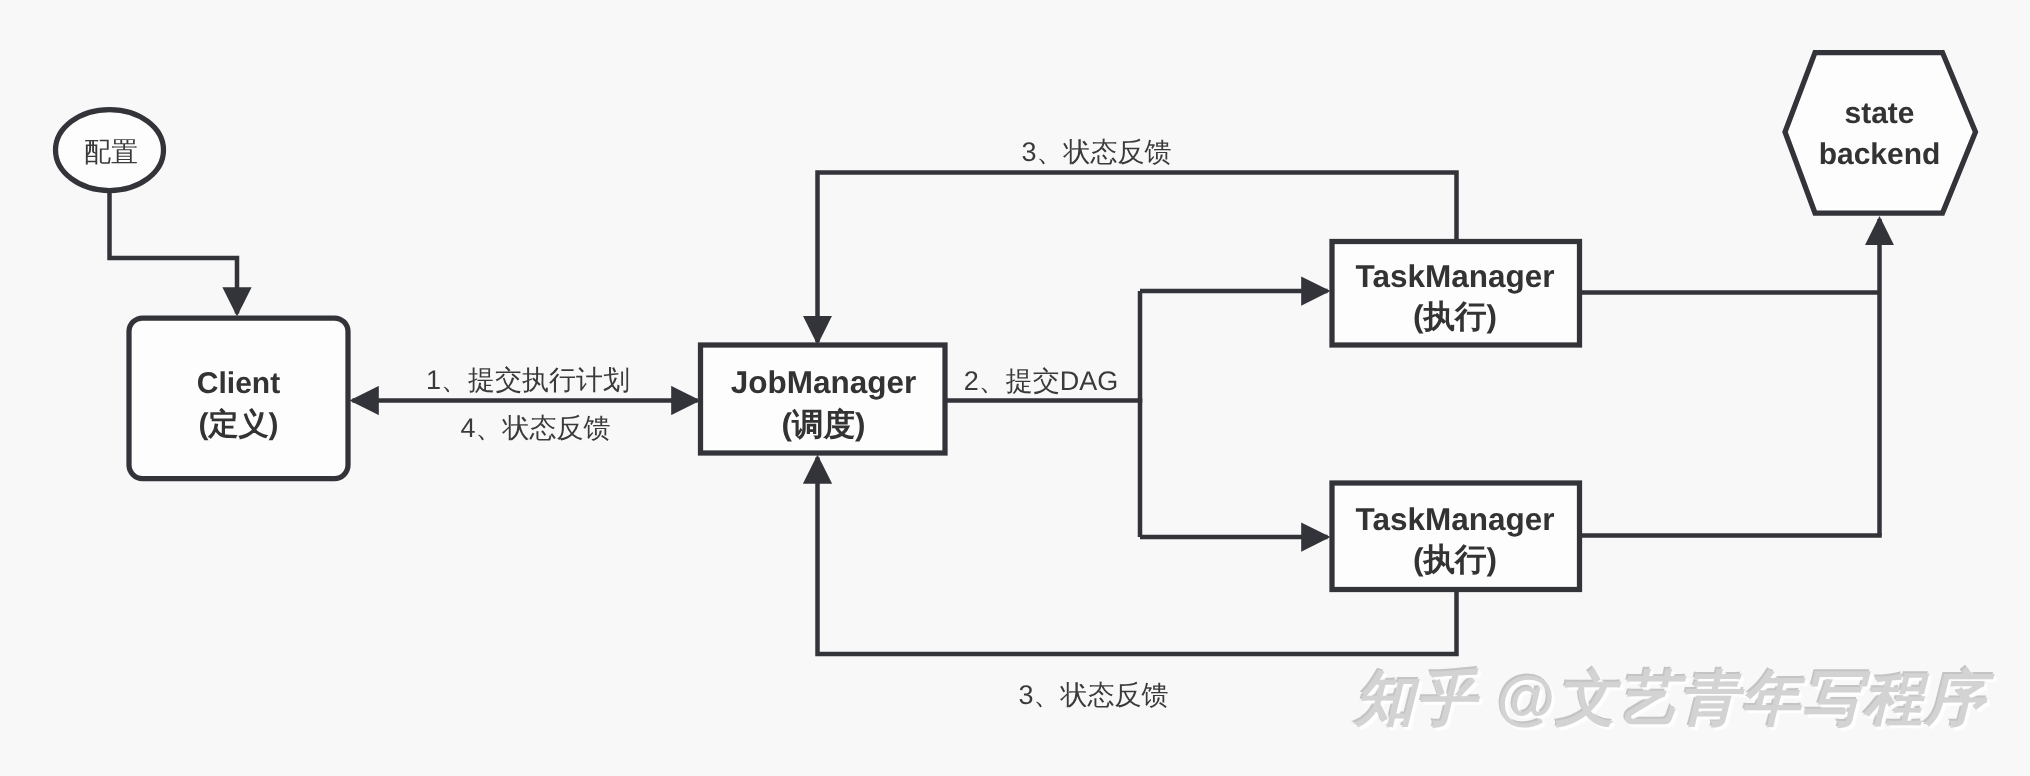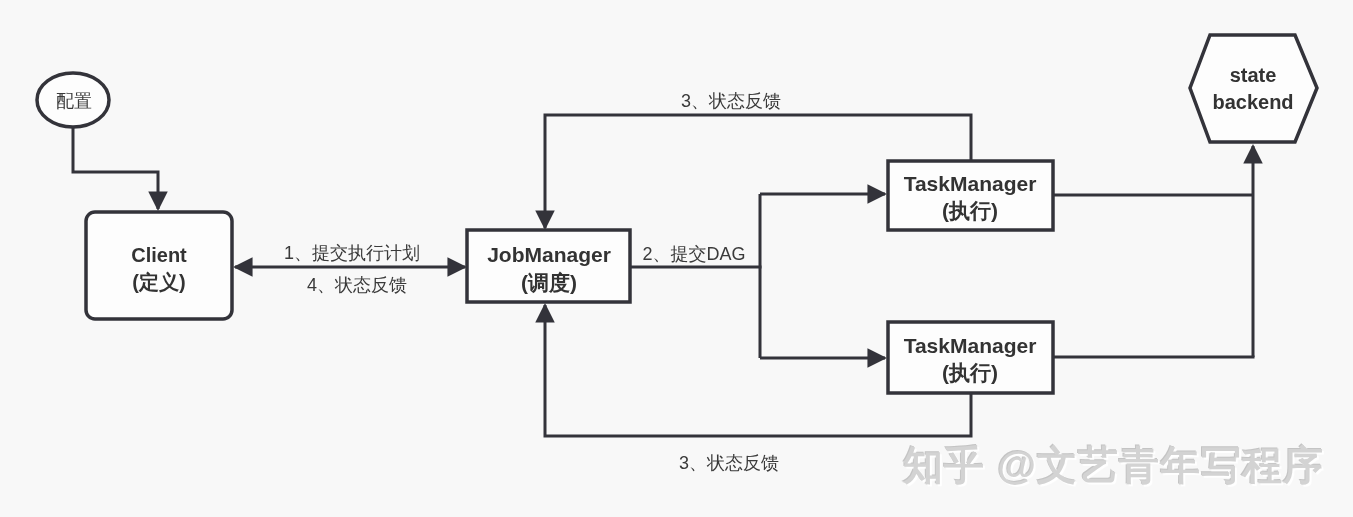--- a/index.html
+++ b/index.html
@@ -53,20 +53,21 @@
     left: 903px;
     top: 438px;
     width: 440px;
     font-size: 40px;
     font-weight: bold;
     letter-spacing: 1px;
     color: #d3d3d3;
     text-shadow: 2px 2px 1px #ffffff, -1px -1px 0 #c4c4c4;
     white-space: nowrap;
     user-select: none;
+    font-style: italic;
   }
 </style>
 </head>
 <body>
 
 <div class="stage">
   <svg width="1353" height="517" viewBox="0 0 1353 517">
     <defs>
       <marker id="arrow" viewBox="0 0 10 10" refX="9" refY="5" markerWidth="6.5" markerHeight="6.5" orient="auto-start-reverse" markerUnits="strokeWidth">
         <path d="M 0 0 L 10 5 L 0 10 z" fill="#33333a"></path>

